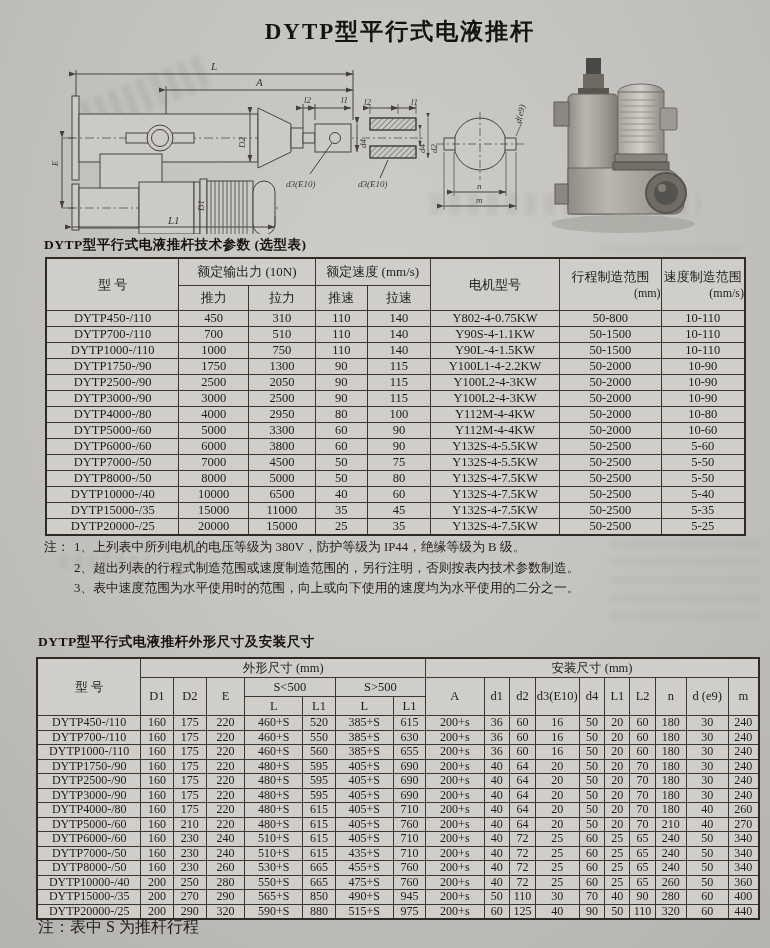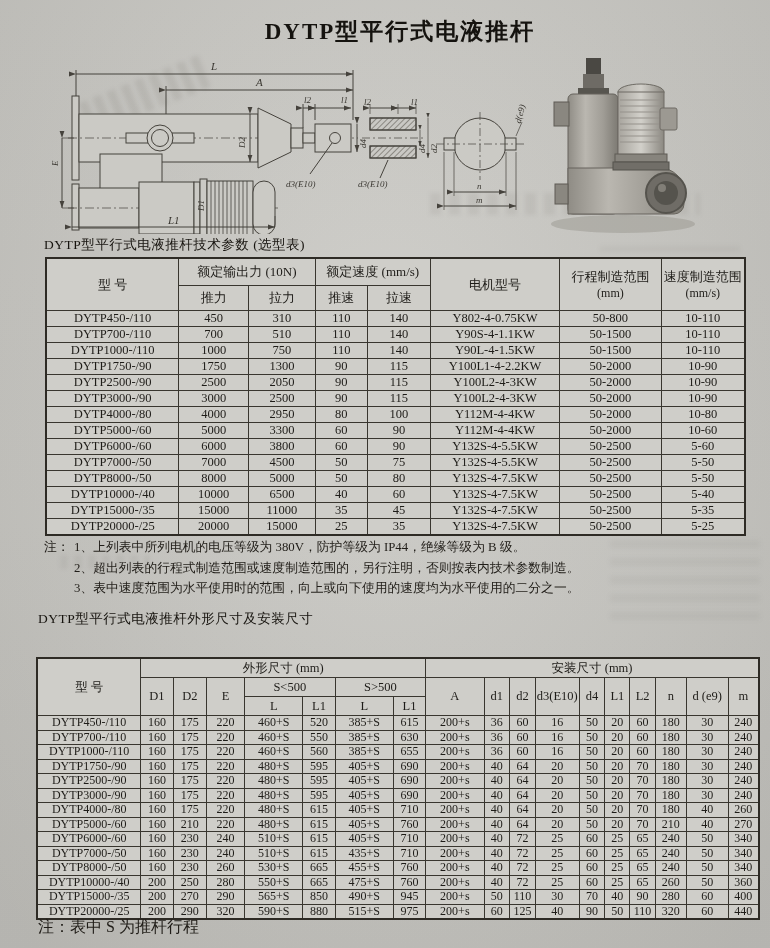--- a/index.html
+++ b/index.html
@@ -32,37 +32,37 @@
 
   .title{
     position:absolute;left:15px;top:16px;width:100%;
     text-align:center;font-size:23px;font-weight:bold;
     letter-spacing:2px;color:#15130f;margin:0;
   }
   .drawing{position:absolute;left:48px;top:56px;}
   .photo{position:absolute;left:528px;top:56px;}
 
   .sec-title{
-    position:absolute;font-size:13.5px;font-weight:normal;color:#17140f;letter-spacing:.5px;
+    position:absolute;font-size:13.5px;font-weight:bold;color:#17140f;letter-spacing:.5px;
   }
   .sec1{left:44px;top:236px;}
-  .sec2{left:38px;top:610px;}
+  .sec2{left:38px;top:633px;}
 
   table{border-collapse:collapse;table-layout:fixed;background:#cfcec9;}
   th,td{
     border:1px solid #39362f;
     text-align:center;vertical-align:middle;
     padding:0;overflow:hidden;white-space:nowrap;
     color:#1e1c18;
   }
   .t1{position:absolute;left:45px;top:257px;width:701px;border:2px solid #2e2b25;}
   .t1 th{font-size:13px;font-weight:normal;height:24px;}
   .t1 thead tr:first-child th{height:26px;}
   .t1 td{font-size:12.5px;height:15px;line-height:15px;}
-  .t1 .unit{font-size:12px;}
+  .t1 .unit{font-size:12px;text-align:right;}
 
   .t2{position:absolute;left:36px;top:657px;width:724px;border:2px solid #2e2b25;}
   .t2 th{font-size:12.5px;font-weight:normal;height:18px;margin-top:12px;}
   .t2 td{font-size:12px;height:13.5px;line-height:13.5px;}
 
   .notes{
     position:absolute;left:44px;top:537px;width:690px;
     font-size:12.8px;line-height:1.62;color:#201d18;display:flex;
   }
   .notes-prefix{flex:0 0 30px;}

